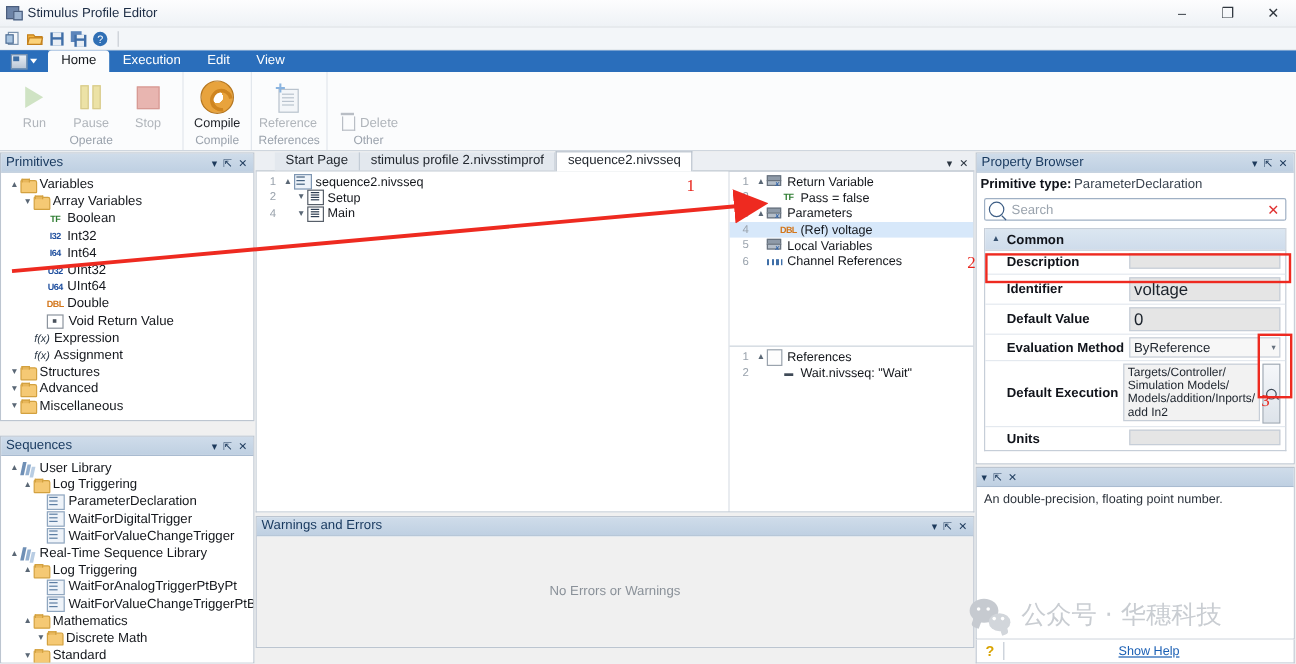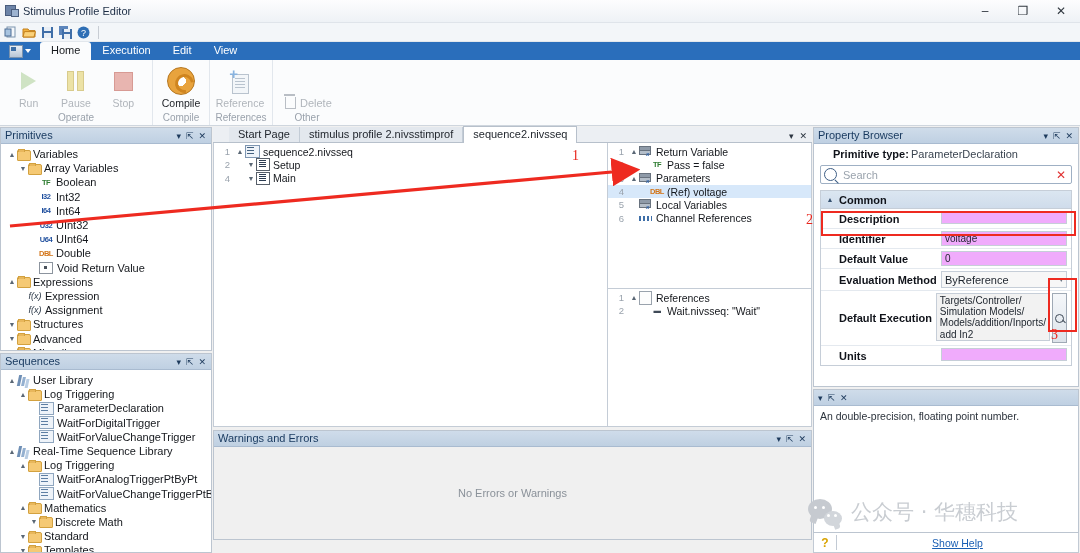--- a/index.html
+++ b/index.html
@@ -138,42 +138,42 @@
      background:repeating-linear-gradient(90deg,#3f6fa8 0 2px,transparent 2px 4px);}
 
   
   .warn-panel{height:108px;margin:3px 0 13px;flex:0 0 auto;}
   .warn-body{display:flex;align-items:center;justify-content:center;color:#8a9199;font-size:11px;background:#f0f0f0;height:100%;}
 
   
   .rightcol{width:266px;flex:0 0 auto;display:flex;flex-direction:column;padding:1px 1px 0 0;}
   .prop-panel{flex:0 0 auto;height:258px;}
   .prop-body{background:#fff;padding:0;display:flex;flex-direction:column;}
-  .prim-type{display:flex;padding:4px 6px 4px 19px;font-size:11px;}
+  .prim-type{display:flex;padding:4px 6px 4px 3px;font-size:11px;}
   .prim-type .k{font-weight:bold;color:#10131a;width:78px;}
   .prim-type .v{color:#3a4450;}
   .searchbar{margin:1px 6px 6px;height:17px;border:1px solid #9fb0c4;border-radius:2px;background:#fff;
              display:flex;align-items:center;padding:0 3px;}
   .searchbar .mag{width:11px;height:11px;border:1.4px solid #3e5e85;border-radius:50%;position:relative;margin-right:4px;flex:0 0 auto;}
   .searchbar .mag:after{content:"";position:absolute;right:-3px;bottom:-2px;width:5px;height:1.4px;background:#3e5e85;transform:rotate(45deg);}
   .searchbar input{flex:1;border:none;outline:none;font-size:11px;color:#2b3340;font-family:inherit;background:transparent;}
   .searchbar input::placeholder{color:#9aa3ad;}
   .searchbar .xred{color:#e03131;font-size:12px;font-weight:bold;padding:0 2px;cursor:default;}
 
   .grid{margin:0 6px 6px;border:1px solid #c6ced8;border-top:none;background:#fff;}
   .grp-row{height:17px;background:linear-gradient(#dbe6f1,#cfdceb);display:flex;align-items:center;
            border-top:1px solid #c6ced8;border-bottom:1px solid #c6ced8;}
   .grp-row .tw{width:18px;text-align:center;color:#35506f;font-size:7px;}
   .grp-row .gn{font-weight:bold;font-size:11px;color:#10131a;}
   .prow{display:flex;align-items:stretch;border-bottom:1px solid #e4e9ef;min-height:19px;}
   .prow:last-child{border-bottom:none;}
   .plabel{width:118px;padding:3px 0 3px 18px;font-weight:bold;font-size:11px;color:#10131a;
           display:flex;align-items:center;box-sizing:border-box;}
   .pval{flex:1;padding:2px 4px 2px 2px;display:flex;align-items:flex-start;}
-  .pin{flex:1;border:1px solid #c6ced8;background:#f0abfc;min-height:13px;font-size:10px;color:#1c232c;
+  .pin{flex:1;border:1px solid #c6ced8;background:#e5e5e5;min-height:13px;font-size:14px;color:#1c232c;
        padding:1px 3px;box-sizing:border-box;outline:none;font-family:inherit;}
   .pselect{flex:1;border:1px solid #c6ced8;background:#f7f7f7;height:15px;font-size:11px;color:#1c232c;
            display:flex;align-items:center;padding:0 3px;justify-content:space-between;}
   .pselect .car{font-size:7px;color:#65707d;}
   .multiline{flex:1;background:#f2f2f2;border:1px solid #c6ced8;font-size:10px;color:#1c232c;
              line-height:11.2px;padding:1px 3px;white-space:pre-line;overflow:hidden;height:48px;box-sizing:border-box;}
   .browse-btn{width:13px;height:48px;margin-left:2px;background:linear-gradient(#f5f7fa,#dde3ea);
               border:1px solid #9fa9b5;display:flex;align-items:center;justify-content:center;}
   .browse-btn .gl{width:7px;height:7px;border:1.3px solid #3f4a57;border-radius:50%;position:relative;}
   .browse-btn .gl:after{content:"";position:absolute;right:-3px;bottom:-1px;width:4px;height:1.3px;background:#3f4a57;transform:rotate(45deg);}
@@ -392,26 +392,20 @@
                 <span class="tico" style="color:#d3761a">DBL</span>
                 <span>Double</span>
               </div>
               <div class="trow">
                 <span style="display:inline-block;width:26px;flex:0 0 auto"></span>
                 <span class="exp"></span>
                 <span class="vrv"></span>
                 <span>Void Return Value</span>
               </div>
               <div class="trow">
-                <span style="display:inline-block;width:4px;flex:0 0 auto"></span>
-                <span class="exp">▲</span>
-                <span class="folder"></span>
-                <span>Expressions</span>
-              </div>
-              <div class="trow">
                 <span style="display:inline-block;width:15px;flex:0 0 auto"></span>
                 <span class="exp"></span>
                 <span class="fx">f(x)</span>
                 <span>Expression</span>
               </div>
               <div class="trow">
                 <span style="display:inline-block;width:15px;flex:0 0 auto"></span>
                 <span class="exp"></span>
                 <span class="fx">f(x)</span>
                 <span>Assignment</span>
@@ -431,21 +425,21 @@
               <div class="trow">
                 <span style="display:inline-block;width:4px;flex:0 0 auto"></span>
                 <span class="exp">▼</span>
                 <span class="folder"></span>
                 <span>Miscellaneous</span>
               </div>
             </div>
           </div>
       </div>
 
-      <div class="panel" style="flex:1;margin-top:2px">
+      <div class="panel" style="flex:1;margin-top:12px">
         <div class="panel-hdr">
           <span class="ttl">Sequences</span>
           <span class="btns">
             <span class="hdr-ico">▾</span>
             <span class="hdr-ico">⇱</span>
             <span class="hdr-ico">✕</span>
           </span>
         </div>
         <div class="panel-body">
             <div class="tree" id="sequences-tree">

